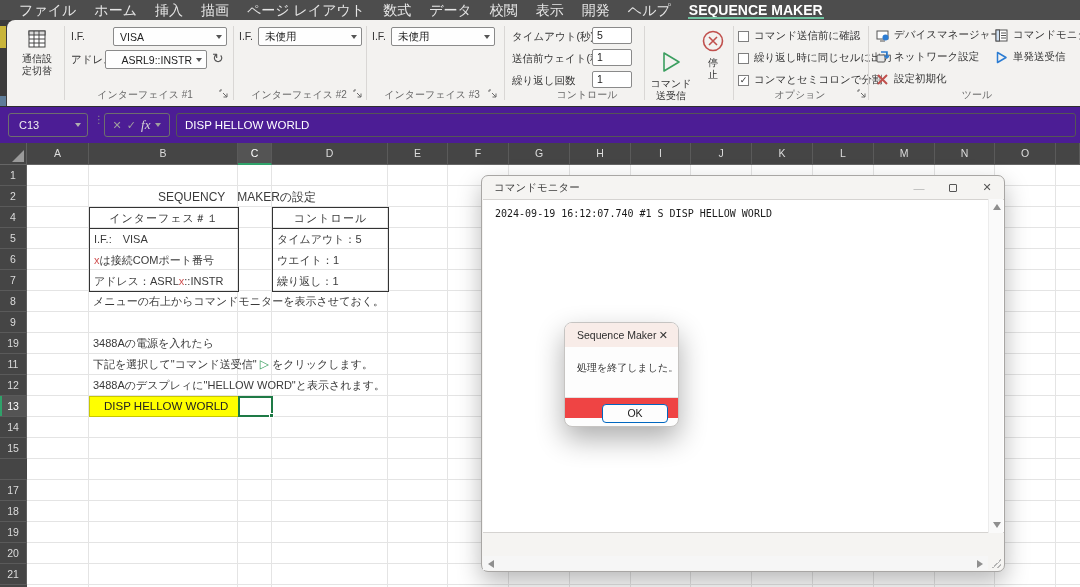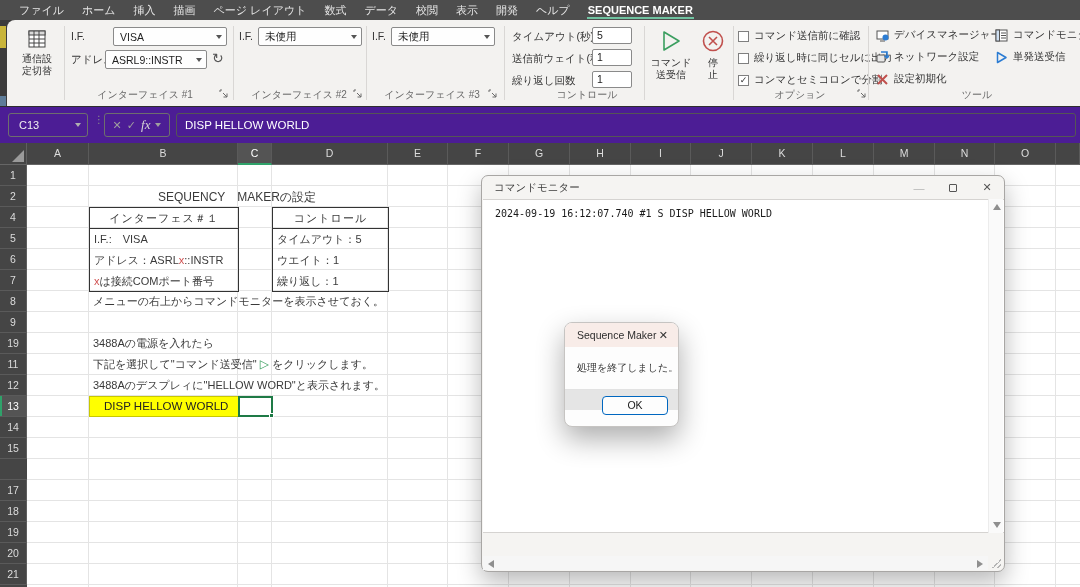--- a/index.html
+++ b/index.html
@@ -2,21 +2,21 @@
 <html><head>
 <meta charset="utf-8">
 <style>
   * { margin:0; padding:0; box-sizing:border-box; }
   html,body { background:#3c3c3c; }
   body { font-family:"Liberation Sans","DejaVu Sans",sans-serif; }
   #screen { position:relative; width:1080px; height:587px; overflow:hidden; background:#3c3c3c; }
 
   
   #menubar { position:absolute; left:0; top:0; width:1080px; height:20px; background:#4d4d4d; display:flex; align-items:center; padding-left:10px; }
-  .tab { font-size:11px; color:#e6e6e6; padding:0 9px; line-height:20px; white-space:nowrap; cursor:default;text-align:center; }
+  .tab { font-size:14px; color:#e6e6e6; padding:0 9px; line-height:20px; white-space:nowrap; cursor:default;text-align:center; }
   .tab.active { font-weight:bold; color:#fff; position:relative; }
   .tab.active::after { content:""; position:absolute; left:8px; right:8px; bottom:1px; height:2px; background:#6fc2a0; }
 
   
   #edge-y { position:absolute; left:0; top:26px; width:6px; height:22px; background:#c9b53a; }
   #edge-b { position:absolute; left:0; top:96px; width:6px; height:12px; background:#5f7d99; }
 
   
   #ribbon { position:absolute; left:7px; top:20px; width:1073px; height:86px; background:#f3f2f0; border-top-left-radius:8px; font-size:10.5px; color:#333; }
   .sep { position:absolute; top:6px; height:74px; width:1px; background:#d9d7d5; }
@@ -82,21 +82,21 @@
   .arr.left { left:5px; top:4px; border-top:4px solid transparent; border-bottom:4px solid transparent; border-right:6px solid #8f8f8f; }
   .arr.right { right:5px; top:4px; border-top:4px solid transparent; border-bottom:4px solid transparent; border-left:6px solid #8f8f8f; }
   #grip { position:absolute; right:3px; bottom:3px; width:9px; height:9px; background:
     linear-gradient(135deg, transparent 50%, #b5b5b5 50%, #b5b5b5 60%, transparent 60%, transparent 75%, #b5b5b5 75%, #b5b5b5 85%, transparent 85%); }
 
   
   #msgbox { position:absolute; left:564px; top:322px; width:115px; height:105px; background:#fdfdfd; border:1px solid #c6c4c2; border-radius:8px; box-shadow:0 12px 28px rgba(0,0,0,.32); overflow:hidden; }
   #dtitle { height:24px; background:#f8ece8; display:flex; align-items:center; padding:0 10px 0 12px; font-size:10.5px; color:#2e2e2e; }
   #dclose { margin-left:auto; font-size:11px; color:#333; cursor:default; }
   #dmsg { position:absolute; left:12px; top:38px; font-size:10px; color:#333; white-space:nowrap; }
-  #dfoot { position:absolute; left:0; right:0; bottom:16px; height:21px; background:#e5e5e5; border-top:1px solid #e2e2e2; }
+  #dfoot { position:absolute; left:0; right:0; bottom:8px; height:21px; background:#ef4444; border-top:1px solid #e2e2e2; }
   #okbtn { position:absolute; right:10px; top:6px; width:66px; height:19px; background:#fdfdfd; border:1px solid #0067c0; border-radius:4px; font-size:10.5px; color:#1a1a1a; text-align:center; line-height:17px; cursor:default; }
 
   svg { display:block; }
 </style>
 </head>
 <body>
 
 <div id="screen">
 
   <div id="menubar">
@@ -133,21 +133,21 @@
       <span>定切替</span>
     </div>
     <div class="sep" style="left:57px;"></div>
 
     <span class="rlabel" style="left:64px; top:10px;">I.F.</span>
     <div class="dd" style="left:106px; top:7px; width:114px;">
       <span class="val">VISA</span>
         <span class="chev"></span>
     </div>
     <span class="rlabel" style="left:64px; top:33px;">アドレス</span>
-    <div class="dd" style="left:98px; top:30px; width:102px;">
+    <div class="dd" style="left:98px; top:30px; width:102px;text-align:right;">
       <span class="val">ASRL9::INSTR</span>
         <span class="chev"></span>
     </div>
     <span style="position:absolute; left:205px; top:30px; font-size:14px; color:#555;">↻</span>
     <div class="glabel" style="left:62px; width:152px;">インターフェイス #1</div>
     <div class="launcher" style="left:212px;">
       <svg width="9" height="9" viewBox="0 0 9 9">
           <path d="M1,3 V1 H3 M4,4 L8,8 M8,4.5 V8 H4.5" fill="none" stroke="#6a6a6a"></path>
         </svg>
     </div>
@@ -183,21 +183,21 @@
         <div class="rlabel" style="left: 505px; top: 10px; position: absolute;">タイムアウト(秒)</div>
         <div class="num" style="left: 585px; top: 7px;">5</div>
         <div class="rlabel" style="left: 505px; top: 32px; position: absolute;">送信前ウェイト(秒)</div>
         <div class="num" style="left: 585px; top: 29px;">1</div>
         <div class="rlabel" style="left: 505px; top: 54px; position: absolute;">繰り返し回数</div>
         <div class="num" style="left: 585px; top: 51px;">1</div>
       </div>
     <div class="glabel" style="left:520px; width:120px;">コントロール</div>
     <div class="sep" style="left:637px;"></div>
 
-    <div class="bigbtn" style="left:641px; top:6px; width:46px; height:76px;">
+    <div class="bigbtn" style="left:641px; top:6px; width:46px; height:76px;justify-content:flex-end;">
       <span style="margin:3px 0 4px;">
         <svg width="24" height="24" viewBox="0 0 24 24">
             <path d="M5,3 L20,12 L5,21 Z" fill="none" stroke="#3a9e5f" stroke-width="1.6" stroke-linejoin="round"></path>
           </svg>
       </span>
       <span>コマンド</span>
       <span>送受信</span>
     </div>
     <div class="bigbtn" style="left:689px; top:6px; width:34px; height:76px;">
       <span style="margin:3px 0 4px;">
@@ -385,22 +385,22 @@
           <div class="hline" style="top: 377px;"></div>
           <div class="hline" style="top: 398px;"></div>
           <div class="hline" style="top: 419px;"></div>
         </div>
 
       <div class="ctext" style="left:131px; top:24px; font-size:12px;">SEQUENCY　MAKERの設定</div>
 
       <div class="box" style="left:62px; top:42px; width:150px; height:85px;">
         <div class="bhead">インターフェス＃１</div>
         <div class="brow"><span>I.F.:　VISA</span></div>
+        <div class="brow"><span class="redx">x</span><span>は接続COMポート番号</span></div>
         <div class="brow"><span>アドレス：ASRL</span><span class="redx">x</span><span>::INSTR</span></div>
-        <div class="brow"><span class="redx">x</span><span>は接続COMポート番号</span></div>
       </div>
 
       <div class="box" style="left:245px; top:42px; width:117px; height:85px;">
         <div class="bhead">コントロール</div>
         <div class="brow">タイムアウト：5</div>
         <div class="brow">ウエイト：1</div>
         <div class="brow">繰り返し：1</div>
       </div>
 
       <div class="ctext" style="left:66px; top:129px;">メニューの右上からコマンドモニターを表示させておく。</div>

